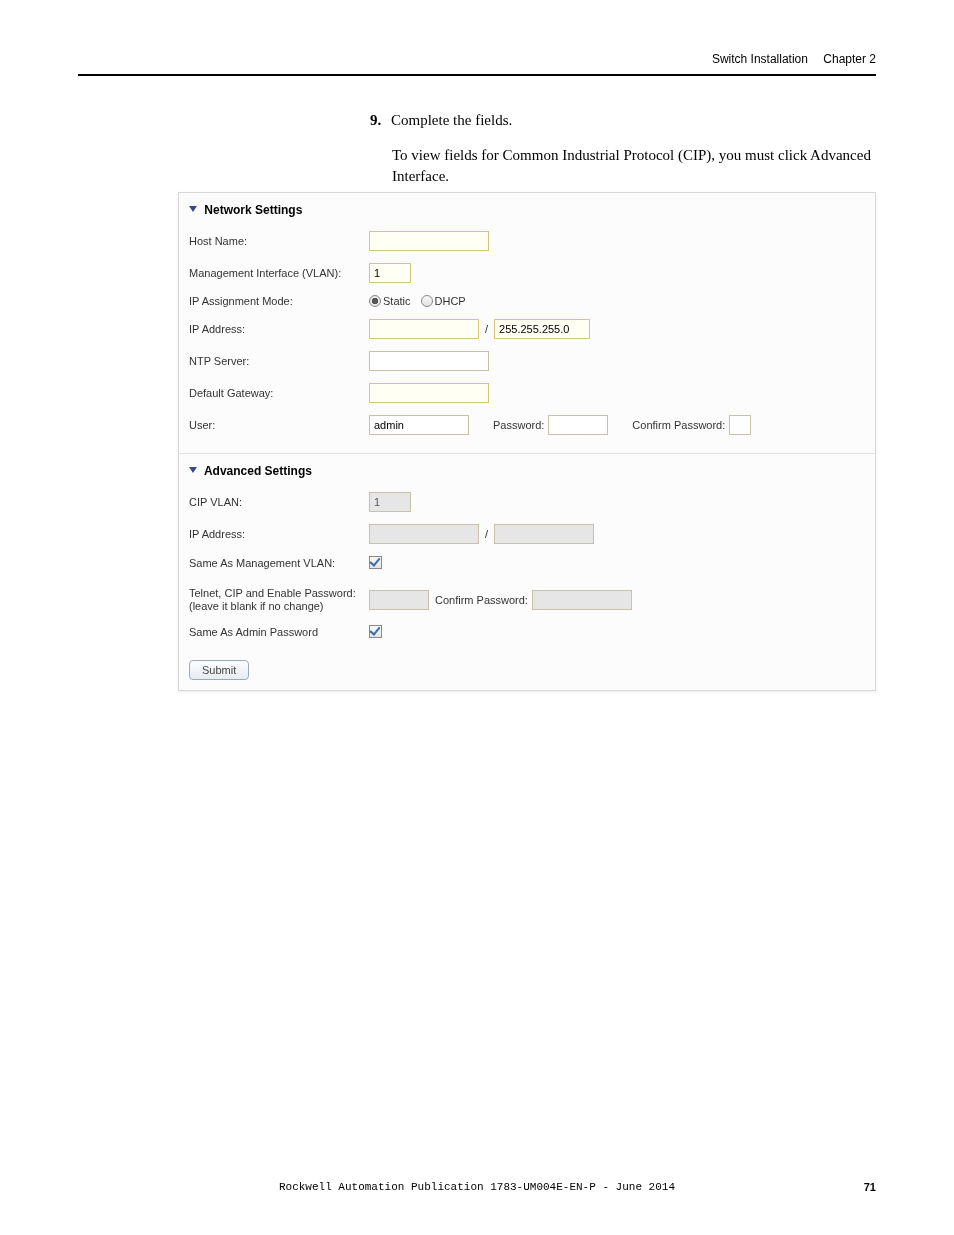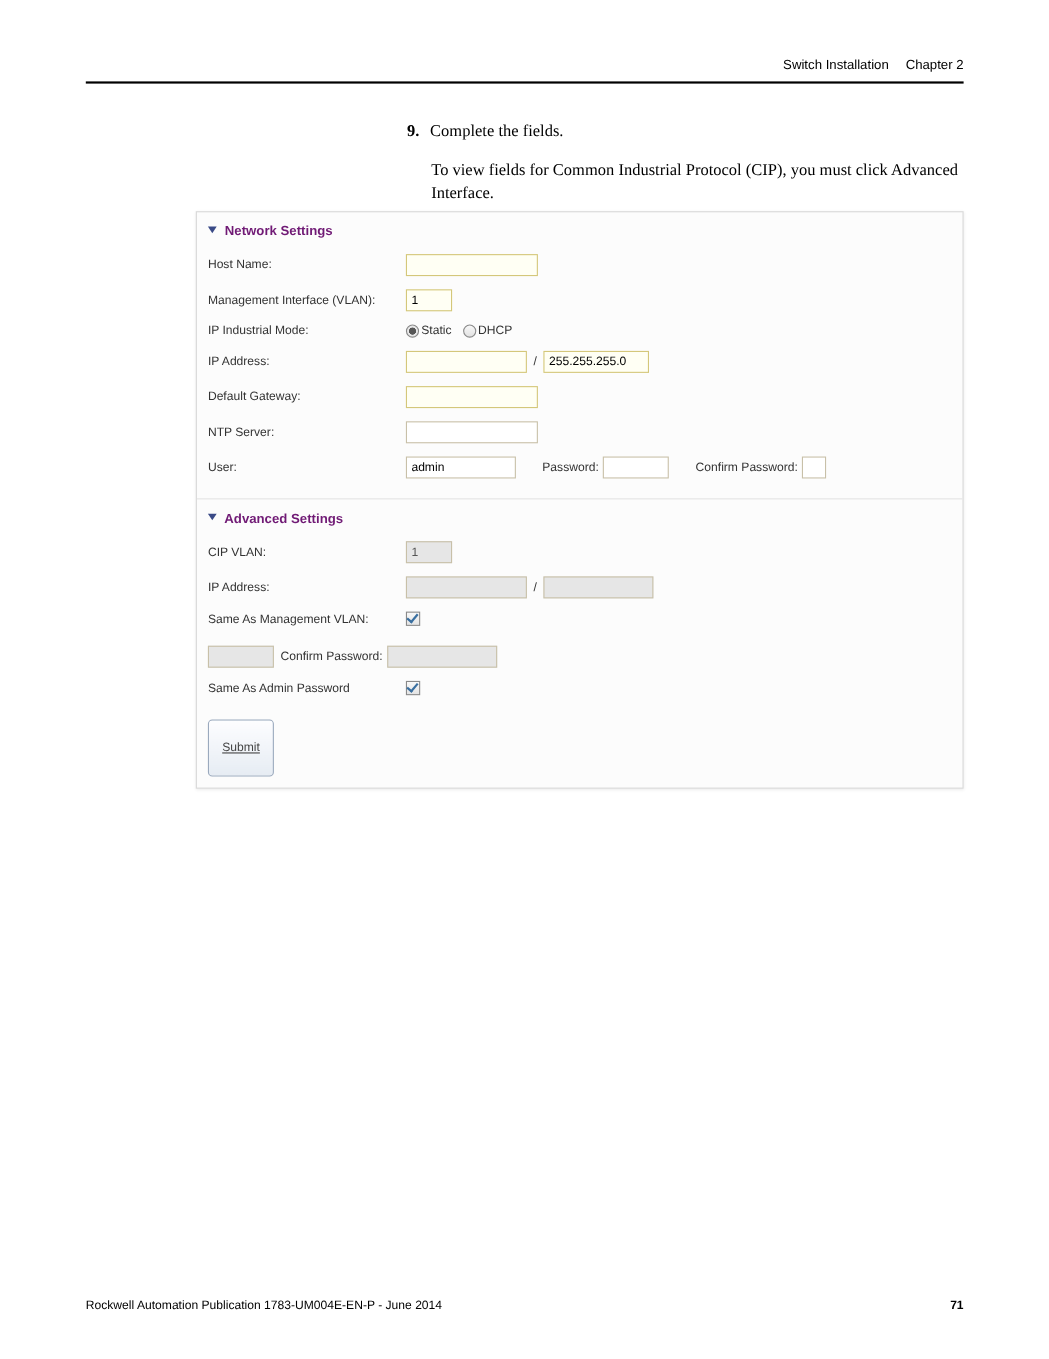--- a/index.html
+++ b/index.html
@@ -44,21 +44,21 @@
     left: 178px;
     width: 698px;
     background: #fcfcfc;
     border: 1px solid #d8d8d8;
     font-family: Verdana, Arial, sans-serif;
     font-size: 11px;
     color: #333;
     box-shadow: 0 1px 3px rgba(0,0,0,0.08);
   }
   .panel-hdr {
-    color: #701a75;
+    color: #000000;
     font-weight: bold;
     padding: 10px 10px 4px 10px;
     font-size: 12px;
   }
   .panel-hdr .tri {
     display: inline-block;
     width: 0; height: 0;
     border-left: 4px solid transparent;
     border-right: 4px solid transparent;
     border-top: 6px solid #3a4a87;
@@ -112,36 +112,36 @@
     left: 2px; top: -1px;
     width: 4px; height: 8px;
     border-right: 2px solid #3a6fa0;
     border-bottom: 2px solid #3a6fa0;
     transform: rotate(40deg);
   }
   .divider { border-top: 1px solid #e4e4e4; margin: 6px 0 0 0; }
   .submit {
     display: inline-block;
     margin: 10px;
-    padding: 19px 12px;
+    padding: 3px 12px;
     border: 1px solid #9aa9bd;
     border-radius: 4px;
     background: linear-gradient(#fdfdff,#e6ecf3);
     font-size: 11px;
     color: #444;
-    text-decoration: underline;
   }
   .inline-lbl { margin-left: 24px; margin-right: 4px; }
   .footer {
     position: absolute;
     bottom: 42px;
     left: 78px;
     right: 78px;
-    font-family: Liberation Sans, sans-serif;
-    font-size: 11px;
+    font-family: Liberation Mono, monospace;
+    font-size: 11px;
+    text-align: center;
     margin-top: 44px;
   }
   .pagenum {
     position: absolute;
     bottom: 42px;
     right: 78px;
     font-family: Arial, Helvetica, sans-serif;
     font-size: 11px;
     font-weight: bold;
   }
@@ -173,39 +173,39 @@
   <div class="form">
     <div class="row">
       <span class="lbl">Host Name:</span>
       <input class="tbox yellowish" style="width: 120px;" value="">
     </div>
     <div class="row">
       <span class="lbl">Management Interface (VLAN):</span>
       <input class="tbox yellowish" style="width: 42px;" value="1">
     </div>
     <div class="row">
-      <span class="lbl">IP Industrial Mode:</span>
+      <span class="lbl">IP Assignment Mode:</span>
       <span class="radio-dot"></span>
       <span>Static</span>
       <span class="radio-empty"></span>
       <span>DHCP</span>
     </div>
     <div class="row">
       <span class="lbl">IP Address:</span>
       <input class="tbox yellowish" style="width: 110px;" value="">
       <span class="slash">/</span>
       <input class="tbox yellowish" style="width: 96px;" value="255.255.255.0">
     </div>
     <div class="row">
+      <span class="lbl">NTP Server:</span>
+      <input class="tbox" style="width: 120px;" value="">
+    </div>
+    <div class="row">
       <span class="lbl">Default Gateway:</span>
       <input class="tbox yellowish" style="width: 120px;" value="">
-    </div>
-    <div class="row">
-      <span class="lbl">NTP Server:</span>
-      <input class="tbox" style="width: 120px;" value="">
     </div>
     <div class="row">
       <span class="lbl">User:</span>
       <input class="tbox" style="width: 100px;" value="admin">
       <span class="inline-lbl">Password:</span>
       <input class="tbox" style="width: 60px;" type="password" value="">
       <span class="inline-lbl">Confirm Password:</span>
       <input class="tbox" style="width: 22px;" type="password" value="">
     </div>
   </div>
@@ -226,20 +226,24 @@
       <span class="lbl">IP Address:</span>
       <input class="tbox ro" style="width: 110px;" readonly="" value="">
       <span class="slash">/</span>
       <input class="tbox ro" style="width: 100px;" readonly="" value="">
     </div>
     <div class="row">
       <span class="lbl">Same As Management VLAN:</span>
       <span class="cbox checked"></span>
     </div>
     <div class="row" style="padding-top:12px">
+      <span class="lbl" style="line-height:1.2">
+        <span>Telnet, CIP and Enable Password:</span><br>
+        <span>(leave it blank if no change)</span>
+      </span>
       <input class="tbox ro" style="width: 60px;" type="password" readonly="" value="">
       <span class="inline-lbl" style="margin-left:6px">Confirm Password:</span>
       <input class="tbox ro" style="width: 100px;" type="password" readonly="" value="">
     </div>
     <div class="row">
       <span class="lbl">Same As Admin Password</span>
       <span class="cbox checked"></span>
     </div>
   </div>
 

